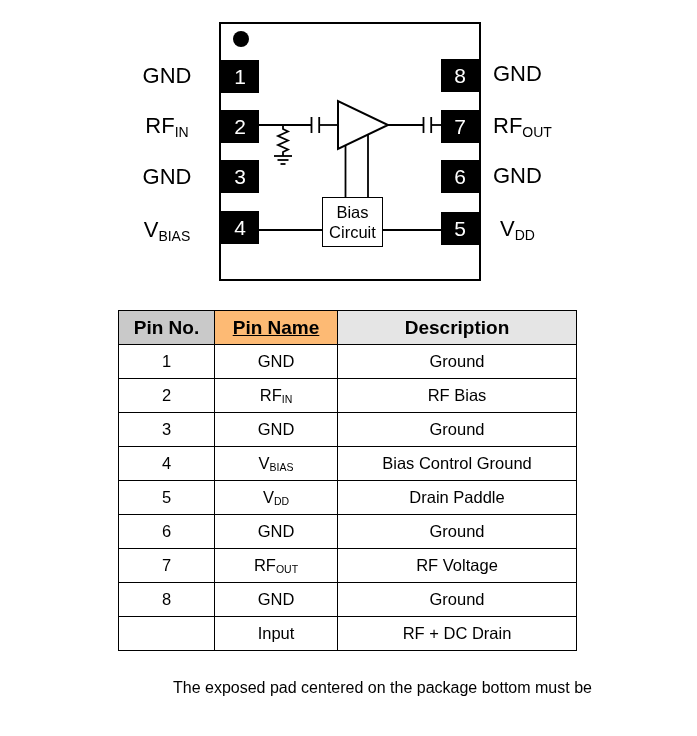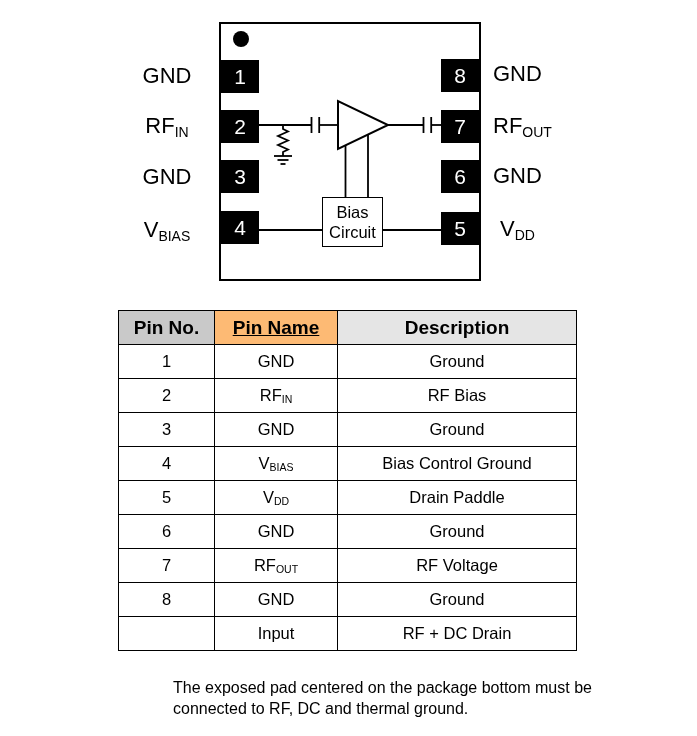--- a/index.html
+++ b/index.html
@@ -190,16 +190,15 @@
       <tr>
           <td></td>
           <td><span>Input</span><sub></sub></td>
           <td>RF + DC Drain</td>
         </tr>
     </tbody>
   </table>
 
   <div class="footnote">
     <div>The exposed pad centered on the package bottom must be</div>
-    <div>connected to RF, DC and thermal ground.</div>
   </div>
 
 </div>
 
 </body></html>

